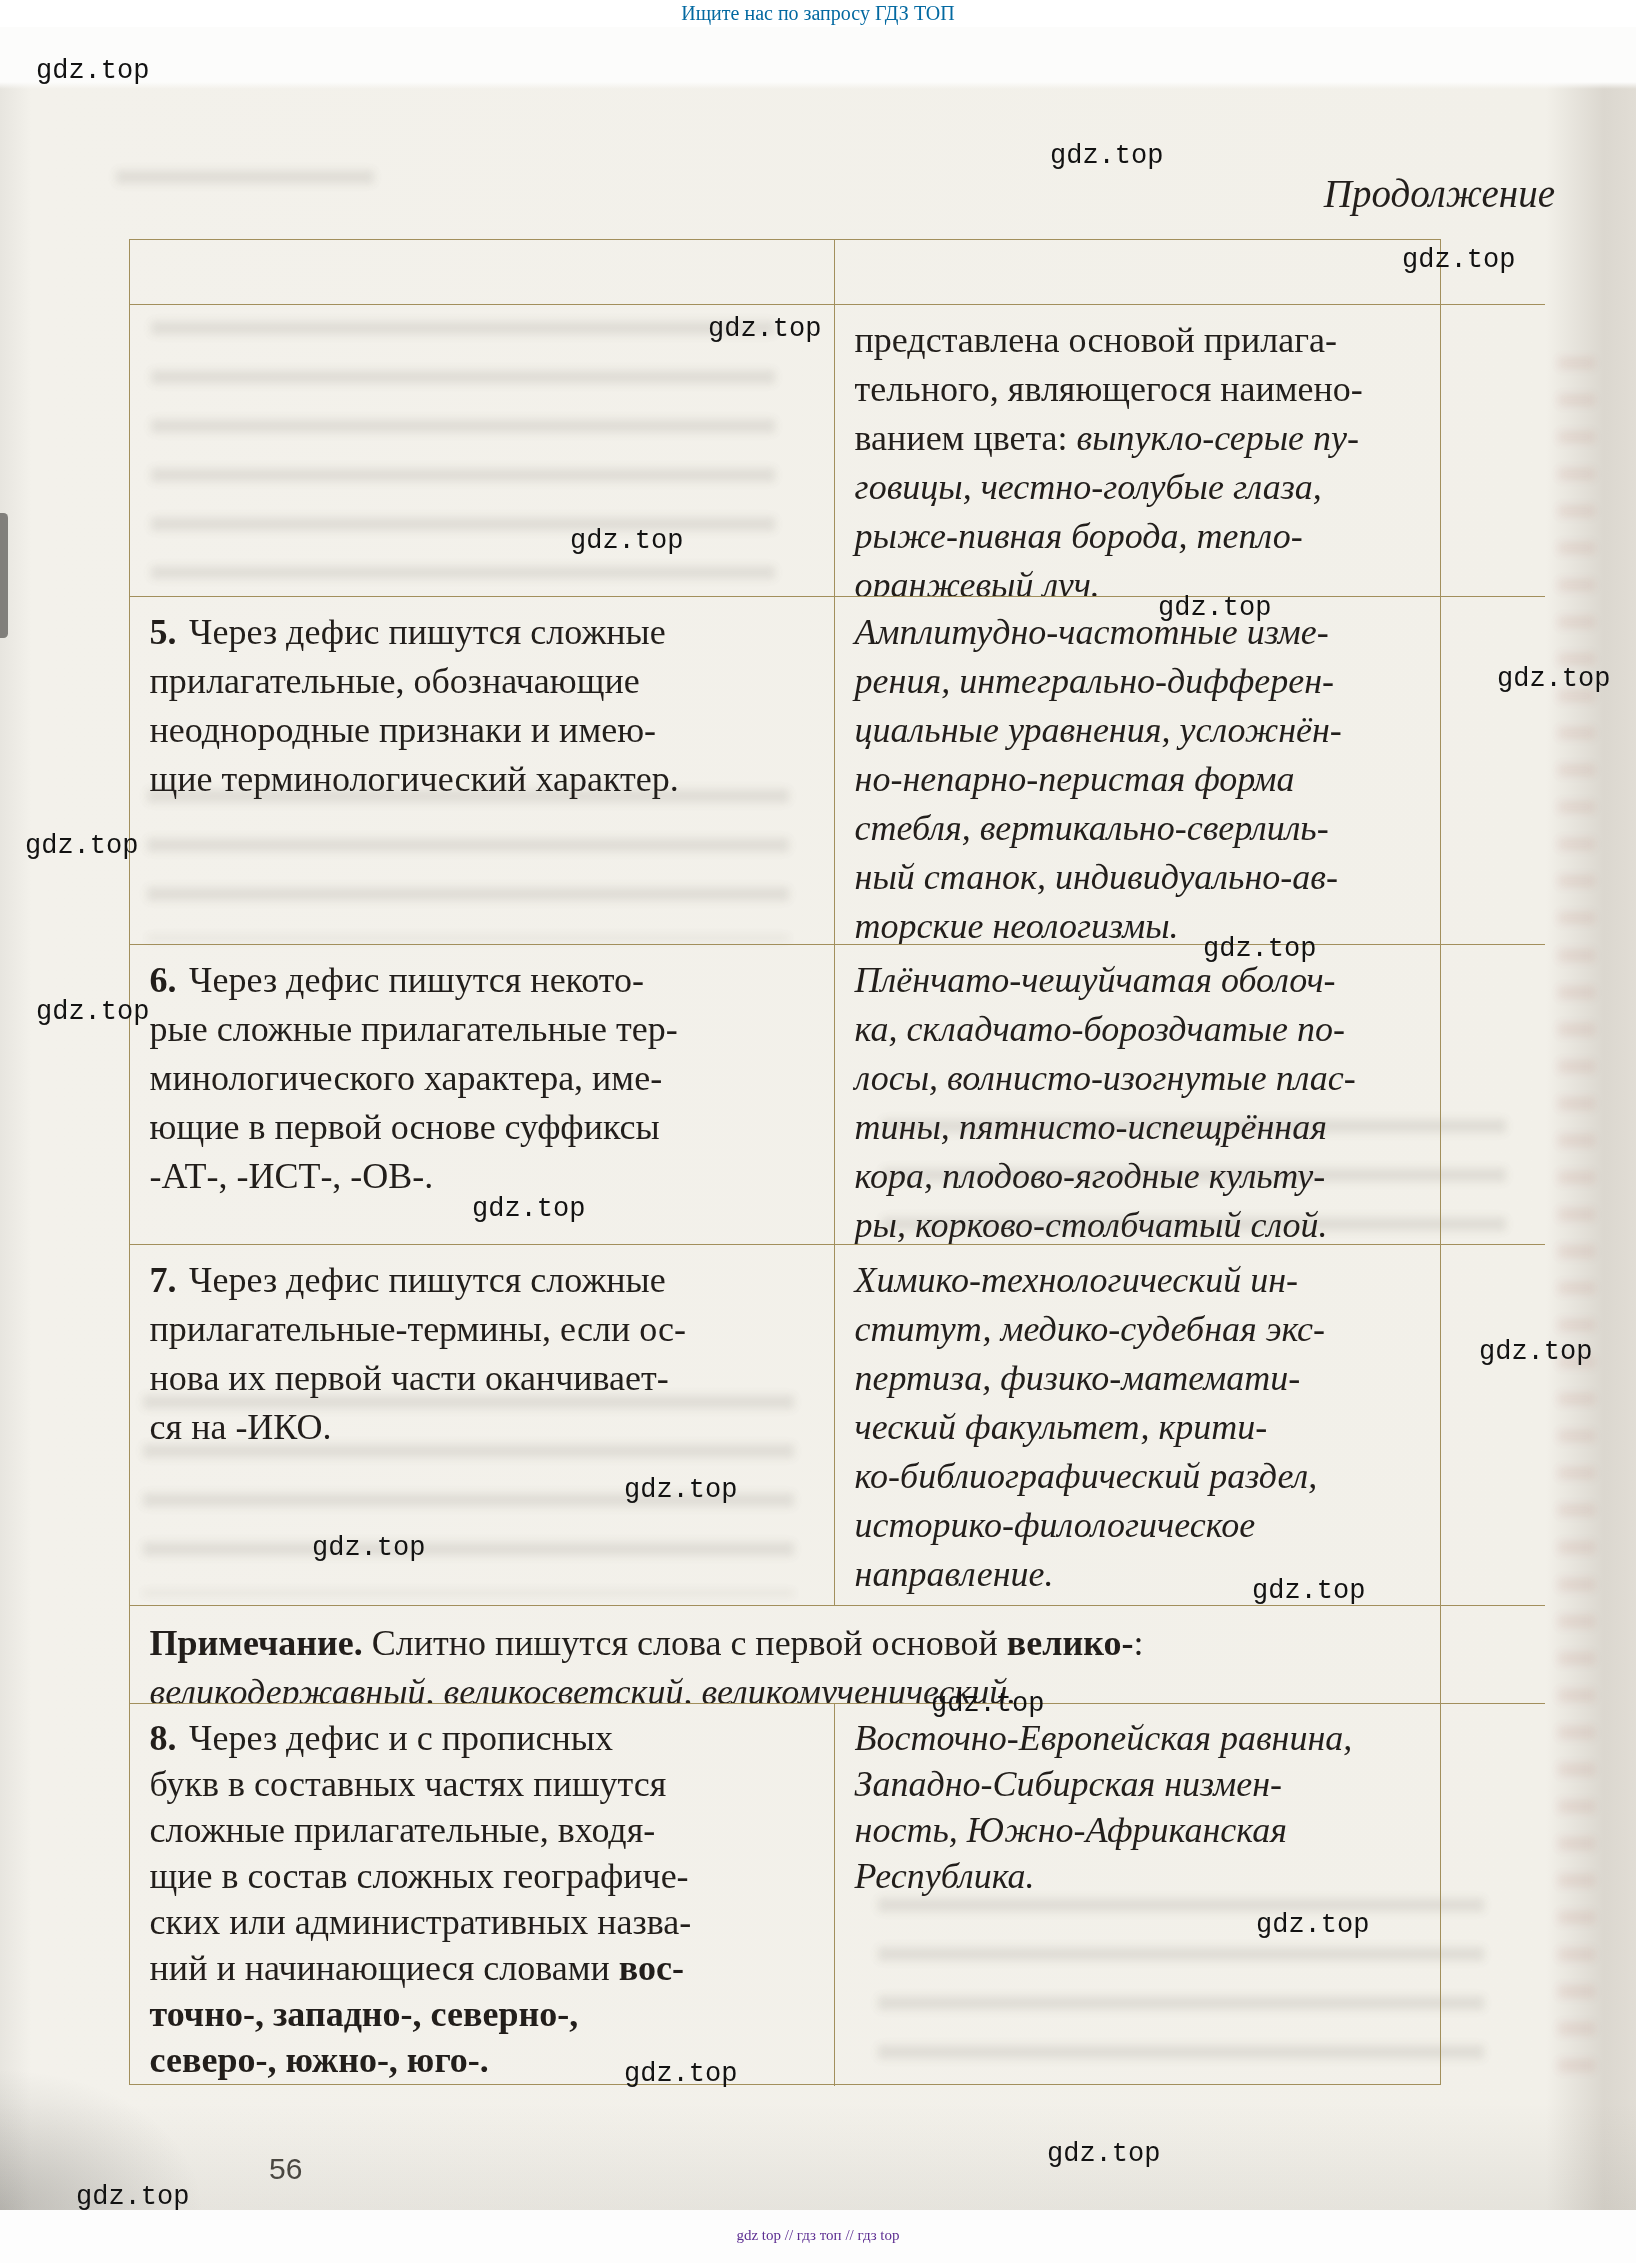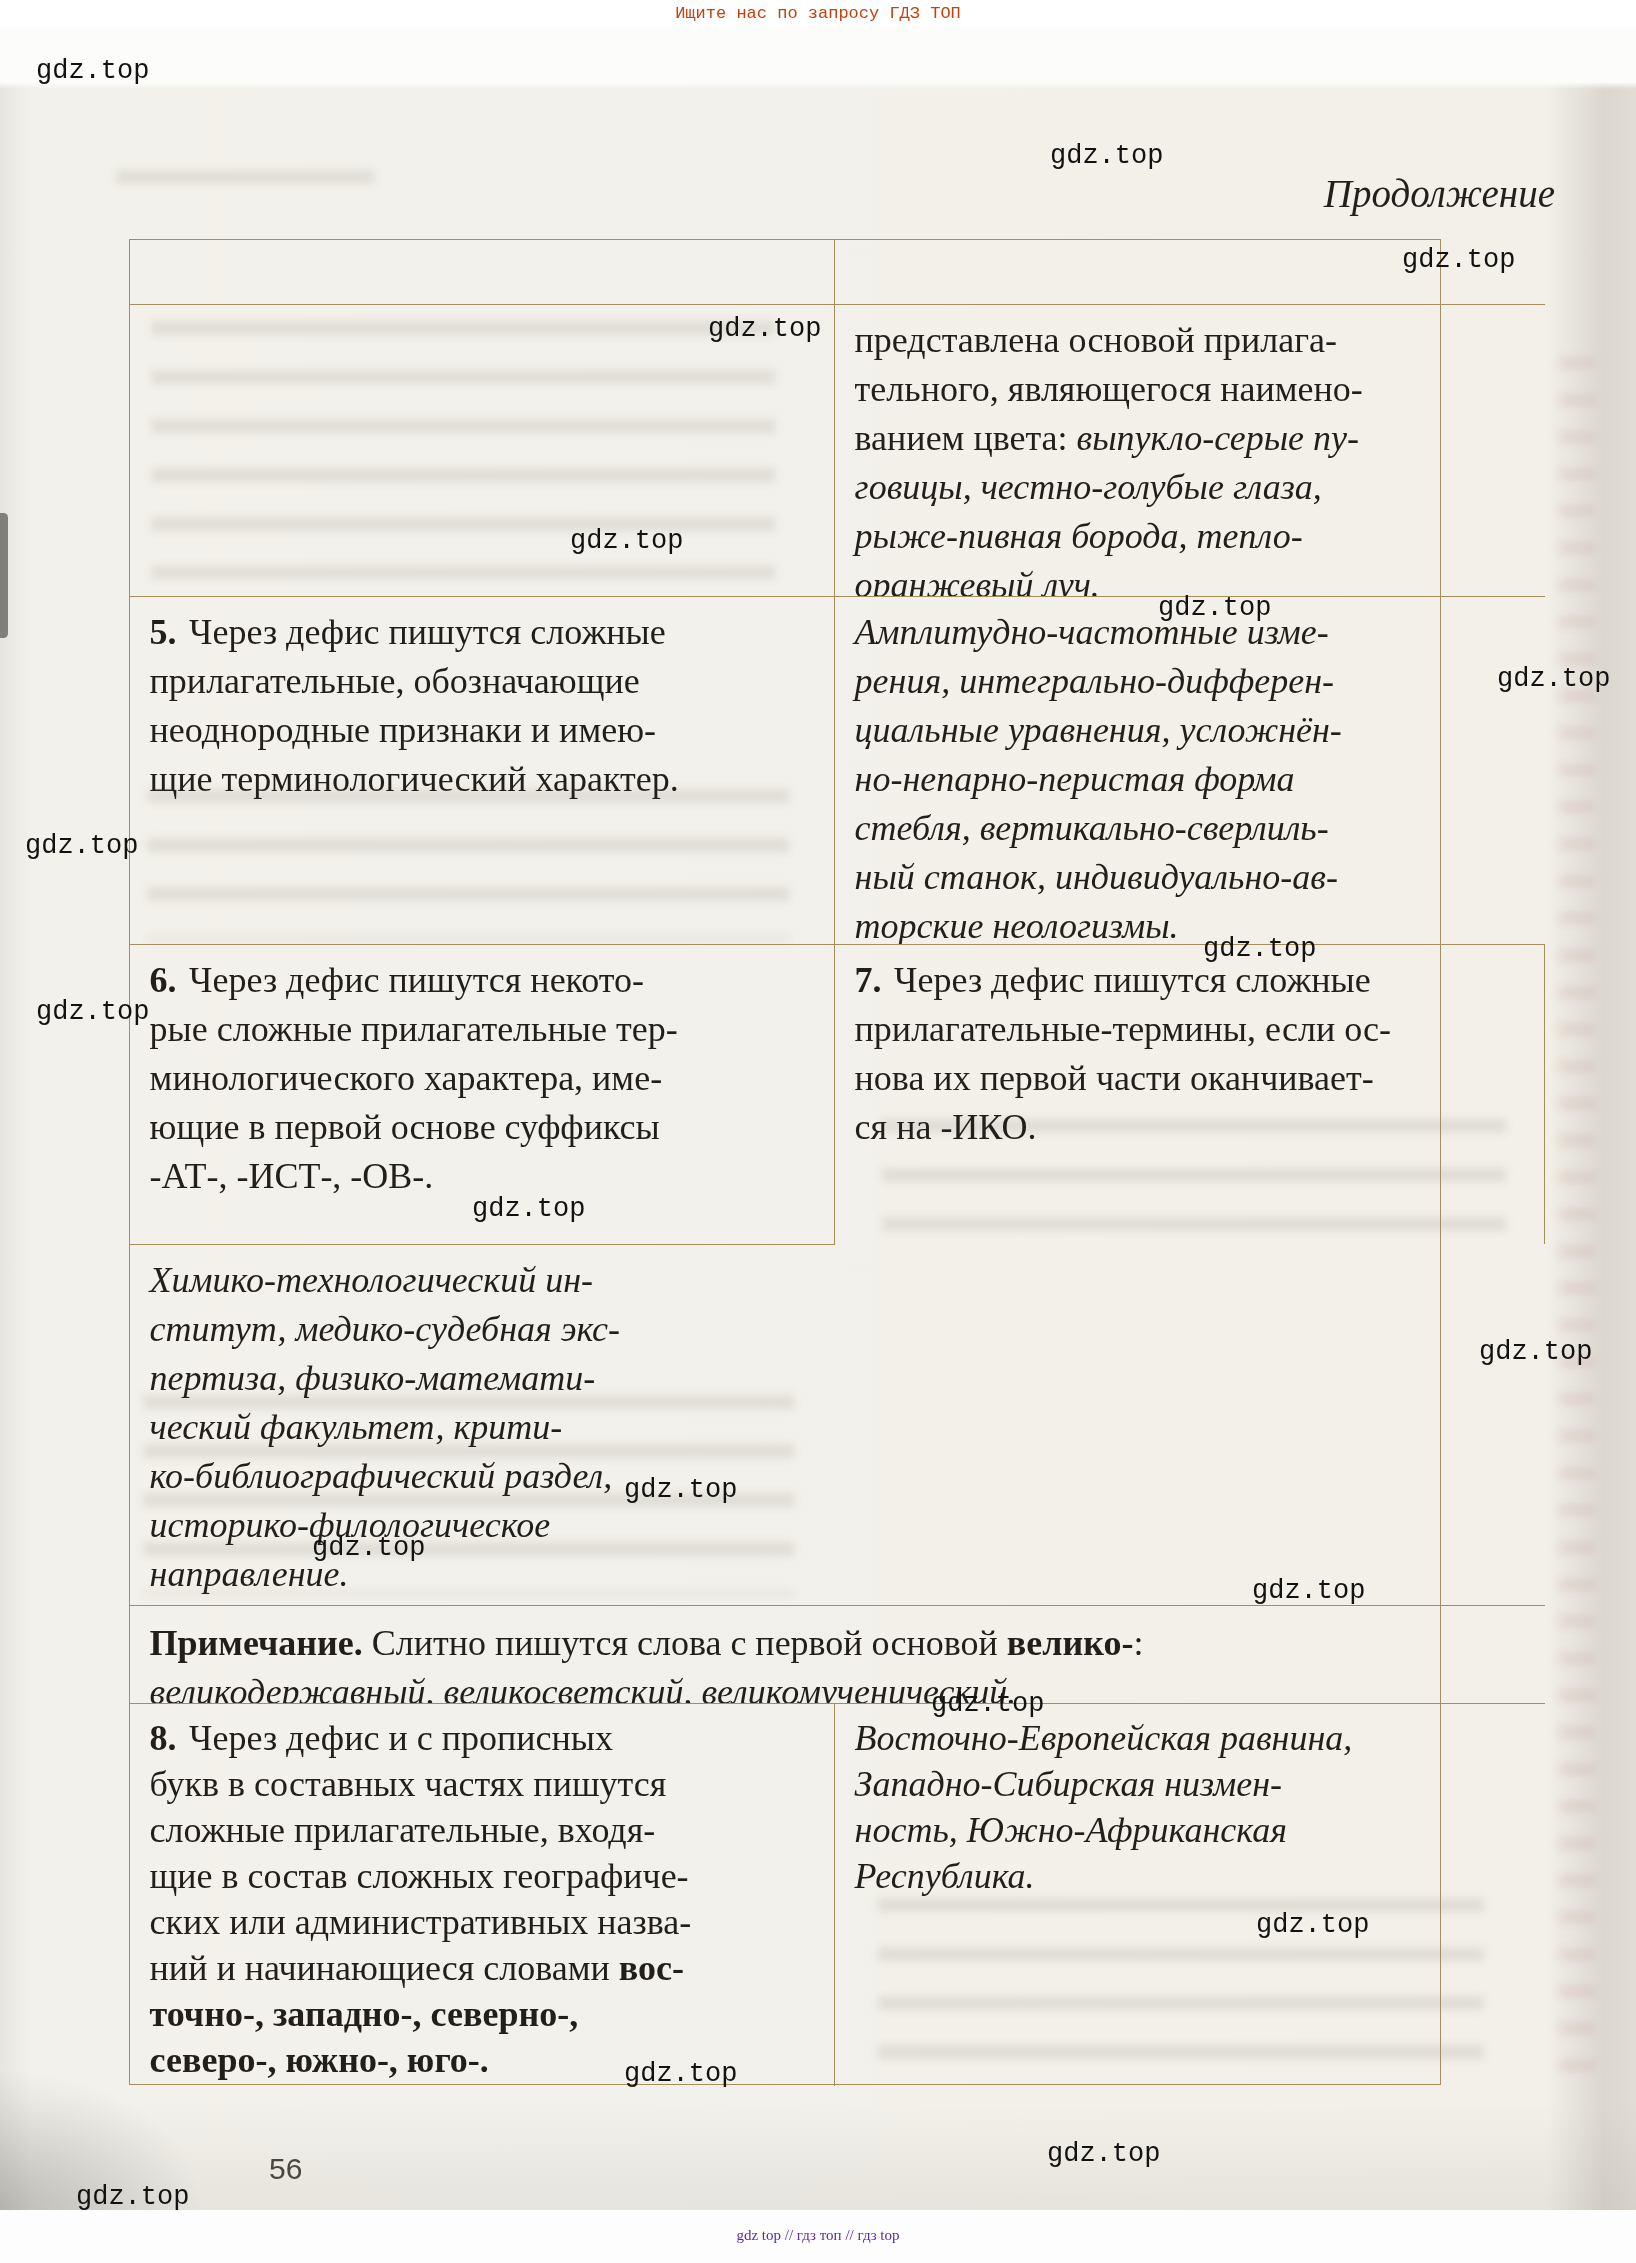--- a/index.html
+++ b/index.html
@@ -1,20 +1,20 @@
 <!DOCTYPE html>
 <html style="font-size:14.3px"><head>
 <meta charset="utf-8">
 <style>
   html,body{margin:0;padding:0;background:#ffffff;}
   .stage{position:relative;width:1636px;height:2263px;overflow:hidden;background:#ffffff;
          font-family:"Liberation Serif","DejaVu Serif",serif;}
   
   .top-strip{position:absolute;left:0;top:0;width:1636px;height:27px;background:#ffffff;text-align:center;}
-  .banner{font-family:Liberation Mono, monospace;font-size:17px;line-height:27px;color:#c2410c;}
+  .banner{font-family:Liberation Serif, serif;font-size:20px;line-height:27px;color:#0369a1;}
   
   .scan{position:absolute;left:0;top:27px;width:1636px;height:2183px;
     background:
       linear-gradient(180deg, rgba(252,252,251,1) 0px, rgba(252,252,251,1) 55px, rgba(252,252,251,0) 62px),
       linear-gradient(180deg, rgba(0,0,0,0) 2076px, rgba(60,55,45,0.07) 2183px),
       linear-gradient(90deg, #e7e5df 0px, #f3f1eb 31px, #f2f0e9 1546px, #dbd7cf 1604px, #e1ddd5 1636px);}
   
   .bottom-strip{position:absolute;left:0;bottom:0;width:1636px;height:53px;background:#fdfdfd;text-align:center;}
   .footer{font-family:Liberation Serif, serif;font-size:15px;line-height:50px;color:#5c2d91;}
   .continuation{position:absolute;right:81px;top:144px;font-style:italic;font-size:39px;color:#231f1c;margin-left:34px;}
@@ -97,20 +97,26 @@
 но-непарно-перистая форма
 стебля, вертикально-сверлиль-
 ный станок, индивидуально-ав-
 торские неологизмы.</span></div>
 
       <div class="cell lc rt"><span class="num">6.</span><span>Через дефис пишутся некото-
 рые сложные прилагательные тер-
 минологического характера, име-
 ющие в первой основе суффиксы
 -АТ-, -ИСТ-, -ОВ-.</span></div>
+      <div class="cell rt"><span class="ex">Плёнчато-чешуйчатая оболоч-
+ка, складчато-бороздчатые по-
+лосы, волнисто-изогнутые плас-
+тины, пятнисто-испещрённая
+кора, плодово-ягодные культу-
+ры, корково-столбчатый слой.</span></div>
 
       <div class="cell lc rt"><span class="num">7.</span><span>Через дефис пишутся сложные
 прилагательные-термины, если ос-
 нова их первой части оканчивает-
 ся на -ИКО.</span></div>
       <div class="cell rt"><span class="ex">Химико-технологический ин-
 ститут, медико-судебная экс-
 пертиза, физико-математи-
 ческий факультет, крити-
 ко-библиографический раздел,

